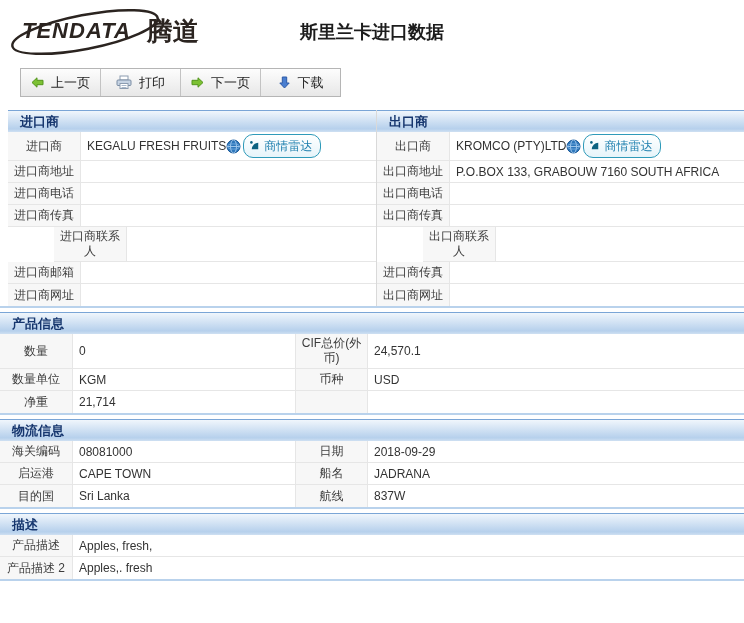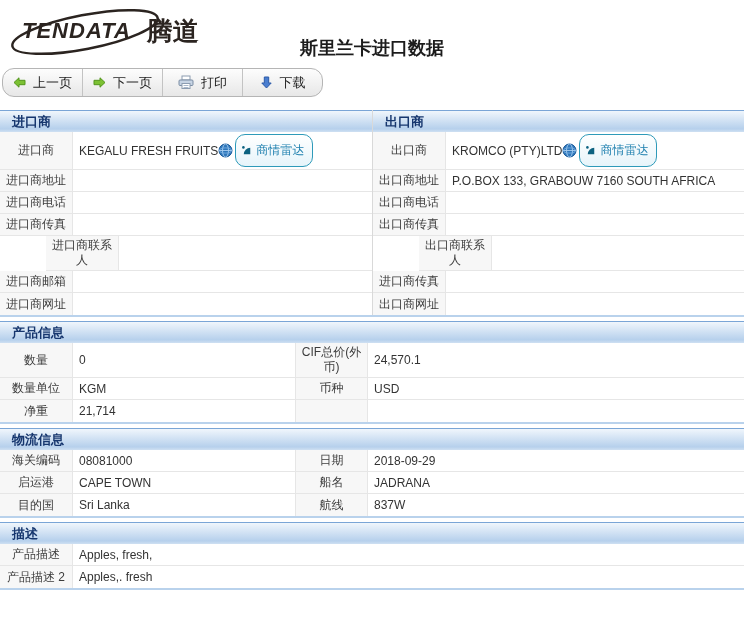--- a/index.html
+++ b/index.html
@@ -11,26 +11,26 @@
     font-size:12px;
   }
 
   
   .page-header { position:relative; height:60px; }
   .logo { position:absolute; left:12px; top:12px; display:flex; align-items:center; gap:6px; }
   .logo-en-wrap { position:relative; padding:6px 10px; }
   .logo-en { font-style:italic; font-weight:bold; font-size:22px; letter-spacing:1px; color:#2b2420; font-family:"Liberation Sans",sans-serif; }
   .logo-swoosh { position:absolute; left:-6px; top:-8px; pointer-events:none; }
   .logo-cn { font-weight:bold; font-size:26px; color:#2b2420; font-family:"DejaVu Sans",sans-serif; }
-  .page-title { position:absolute; left:0; right:0; top:36px; text-align:center;
+  .page-title { position:absolute; left:0; right:0; top:20px; text-align:center;
     font-family:"Liberation Serif","DejaVu Serif",serif; font-weight:bold; font-size:18px; color:#1c1c1c; }
 
   
-  .toolbar { margin:8px 0 0 2px; width:321px; height:29px; display:flex;
-    border:1px solid #b5b5b5; border-radius:12px;
+  .toolbar { margin:8px 0 0 20px; width:321px; height:29px; display:flex;
+    border:1px solid #b5b5b5; border-radius:0;
     background:linear-gradient(#fdfdfd,#e7e7e7); }
   .tb-btn { flex:1; display:flex; align-items:center; justify-content:center; gap:7px;
     border-right:1px solid #c3c3c3; cursor:pointer; font-size:13px; color:#1e1e1e; }
   .tb-btn:last-child { border-right:none; }
   .tb-btn svg { flex:0 0 auto; }
 
   
   .content { margin-top:13px; }
   .section { border-bottom:2px solid #b9d2ec; margin-bottom:4px; }
   .sec-header { height:22px; line-height:21px; padding-left:12px;
@@ -42,27 +42,27 @@
   .cell { display:flex; align-items:center; padding:2px 6px; }
   .label { width:73px; background:#f7f7f7; justify-content:center; text-align:center;
     color:#3c3c3c; border-right:1px solid #e6e6e6; padding:2px 1px; line-height:1.25; }
   .value { flex:1; color:#333; }
   .value-mid { width:222px; flex:none; }
   .label-mid { border-left:1px solid #e6e6e6; }
   .contact-row { min-height:34px;margin-left:46px; }
   .tall-row { min-height:29px; }
 
   
-  .company-wrap { display:flex; }
+  .company-wrap { display:flex;padding-left:8px; }
   .company-half { width:50%; }
   .company-half + .company-half { border-left:1px solid #d9d9d9; }
   .company-cell { }
 
   
-  .radar-btn { display:inline-flex; align-items:center; gap:3px; height:33px;
+  .radar-btn { display:inline-flex; align-items:center; gap:3px; height:24px;
     padding:0 8px 0 5px; margin-left:2px;
     border:1px solid #2e9ab9; border-radius:10px;
     background:linear-gradient(#ffffff,#e6f4fa); color:#1d7fae; font-size:12px;
     cursor:pointer; white-space:nowrap; }
   .globe { display:inline-flex; cursor:pointer; }
 
   .wrap-label { white-space:normal; word-break:break-all; }
 </style>
 </head>
 <body>
@@ -81,34 +81,34 @@
 </div>
 
 <div class="toolbar">
   <div class="tb-btn">
     <svg width="13" height="13" viewBox="0 0 13 13">
       <polygon points="1,6.5 6,1.8 6,4.3 12,4.3 12,8.7 6,8.7 6,11.2" fill="#7cc133" stroke="#53951c" stroke-width="1"></polygon>
     </svg>
     <span>上一页</span>
   </div>
   <div class="tb-btn">
-    <svg width="13" height="13" viewBox="0 0 13 13">
-      <polygon points="12,6.5 7,1.8 7,4.3 1,4.3 1,8.7 7,8.7 7,11.2" fill="#7cc133" stroke="#53951c" stroke-width="1"></polygon>
-    </svg>
-    <span>下一页</span>
-  </div>
-  <div class="tb-btn">
     <svg width="16" height="15" viewBox="0 0 16 15">
       <rect x="4" y="1" width="8" height="4" fill="#ffffff" stroke="#8c9cb0" stroke-width="1"></rect>
       <rect x="1" y="5" width="14" height="5.5" rx="1" fill="#c7d4e4" stroke="#7a8ca3" stroke-width="1"></rect>
       <rect x="4" y="8.5" width="8" height="5" fill="#ffffff" stroke="#8c9cb0" stroke-width="1"></rect>
       <rect x="5.5" y="10" width="5" height="1" fill="#a9b8cb"></rect>
       <rect x="5.5" y="12" width="5" height="1" fill="#a9b8cb"></rect>
     </svg>
     <span>打印</span>
+  </div>
+  <div class="tb-btn">
+    <svg width="13" height="13" viewBox="0 0 13 13">
+      <polygon points="12,6.5 7,1.8 7,4.3 1,4.3 1,8.7 7,8.7 7,11.2" fill="#7cc133" stroke="#53951c" stroke-width="1"></polygon>
+    </svg>
+    <span>下一页</span>
   </div>
   <div class="tb-btn">
     <svg width="13" height="13" viewBox="0 0 13 13">
       <polygon points="6.5,12 1.8,7 4.3,7 4.3,1 8.7,1 8.7,7 11.2,7" fill="#4a7ed0" stroke="#2d5aa8" stroke-width="1"></polygon>
     </svg>
     <span>下载</span>
   </div>
 </div>
 
 <div class="content">

